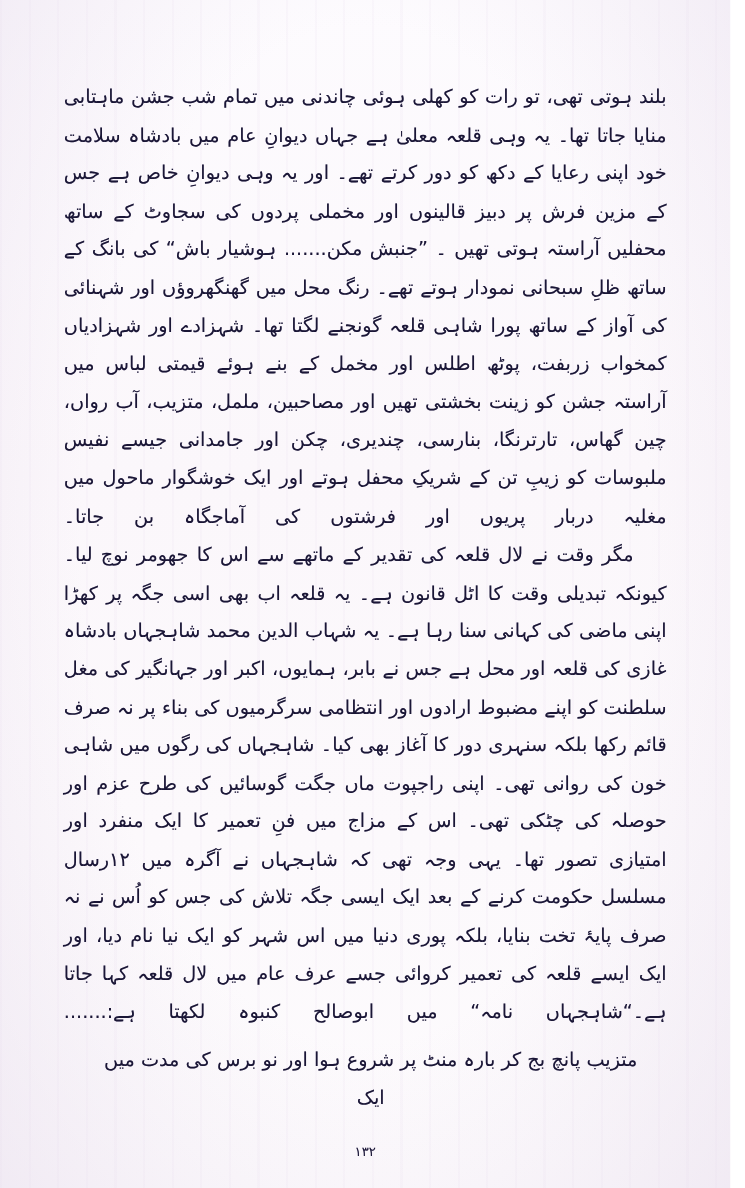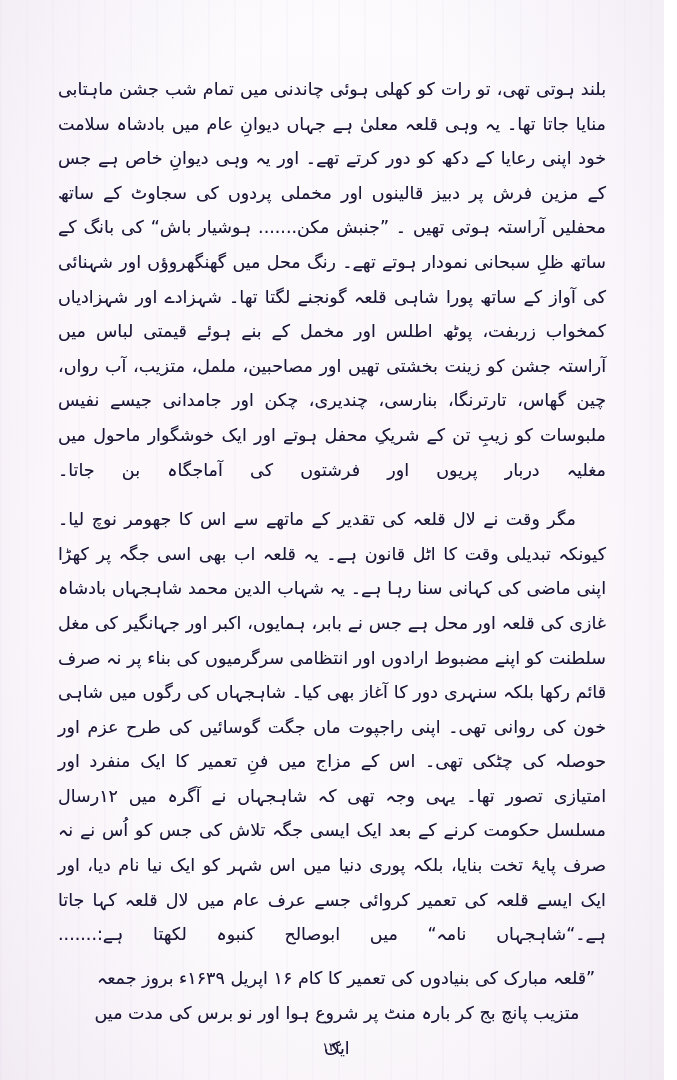--- a/index.html
+++ b/index.html
@@ -64,21 +64,21 @@
     margin: 0 0 0 0;
     direction: rtl;
     unicode-bidi: isolate;
     text-align: justify;
     text-align-last: justify;
   }
   .para.indent {
     text-indent: 30px;
   }
   .para + .para {
-    margin-top: 15px;
+    margin-top: 1px;
   }
 
   .quote-block {
     margin-top: 9px;
     direction: rtl;
     unicode-bidi: isolate;
     text-align: center;
     text-align-last: center;
     font-size: 17.5px;
     line-height: 35px;
@@ -114,21 +114,20 @@
 
 <div class="page">
 
   <div class="text-block">
 
     <p class="para">بلند ہوتی تھی، تو رات کو کھلی ہوئی چاندنی میں تمام شب جشن ماہتابی منایا جاتا تھا۔ یہ وہی قلعہ معلیٰ ہے جہاں دیوانِ عام میں بادشاہ سلامت خود اپنی رعایا کے دکھ کو دور کرتے تھے۔ اور یہ وہی دیوانِ خاص ہے جس کے مزین فرش پر دبیز قالینوں اور مخملی پردوں کی سجاوٹ کے ساتھ محفلیں آراستہ ہوتی تھیں ۔ ”جنبش مکن....... ہوشیار باش“ کی بانگ کے ساتھ ظلِ سبحانی نمودار ہوتے تھے۔ رنگ محل میں گھنگھروؤں اور شہنائی کی آواز کے ساتھ پورا شاہی قلعہ گونجنے لگتا تھا۔ شہزادے اور شہزادیاں کمخواب زربفت، پوٹھ اطلس اور مخمل کے بنے ہوئے قیمتی لباس میں آراستہ جشن کو زینت بخشتی تھیں اور مصاحبین، ململ، متزیب، آب رواں، چین گھاس، تارترنگا، بنارسی، چندیری، چکن اور جامدانی جیسے نفیس ملبوسات کو زیبِ تن کے شریکِ محفل ہوتے اور ایک خوشگوار ماحول میں مغلیہ دربار پریوں اور فرشتوں کی آماجگاہ بن جاتا۔</p>
 
     <p class="para indent">مگر وقت نے لال قلعہ کی تقدیر کے ماتھے سے اس کا جھومر نوچ لیا۔ کیونکہ تبدیلی وقت کا اٹل قانون ہے۔ یہ قلعہ اب بھی اسی جگہ پر کھڑا اپنی ماضی کی کہانی سنا رہا ہے۔ یہ شہاب الدین محمد شاہجہاں بادشاہ غازی کی قلعہ اور محل ہے جس نے بابر، ہمایوں، اکبر اور جہانگیر کی مغل سلطنت کو اپنے مضبوط ارادوں اور انتظامی سرگرمیوں کی بناء پر نہ صرف قائم رکھا بلکہ سنہری دور کا آغاز بھی کیا۔ شاہجہاں کی رگوں میں شاہی خون کی روانی تھی۔ اپنی راجپوت ماں جگت گوسائیں کی طرح عزم اور حوصلہ کی چٹکی تھی۔ اس کے مزاج میں فنِ تعمیر کا ایک منفرد اور امتیازی تصور تھا۔ یہی وجہ تھی کہ شاہجہاں نے آگرہ میں ۱۲رسال مسلسل حکومت کرنے کے بعد ایک ایسی جگہ تلاش کی جس کو اُس نے نہ صرف پایۂ تخت بنایا، بلکہ پوری دنیا میں اس شہر کو ایک نیا نام دیا، اور ایک ایسے قلعہ کی تعمیر کروائی جسے عرف عام میں لال قلعہ کہا جاتا ہے۔“شاہجہاں نامہ“ میں ابوصالح کنبوہ لکھتا ہے:.......</p>
 
     <div class="quote-block">
-      <span class="quote-line l1">”قلعہ مبارک کی بنیادوں کی تعمیر کا کام ۱۶ اپریل ۱۶۳۹ء بروز جمعہ</span>
       <span class="quote-line l2">متزیب پانچ بج کر بارہ منٹ پر شروع ہوا اور نو برس کی مدت میں ایک</span>
     </div>
 
   </div>
 
   <div class="page-number">۱۳۲</div>
 
 </div>
 
 </body></html>

